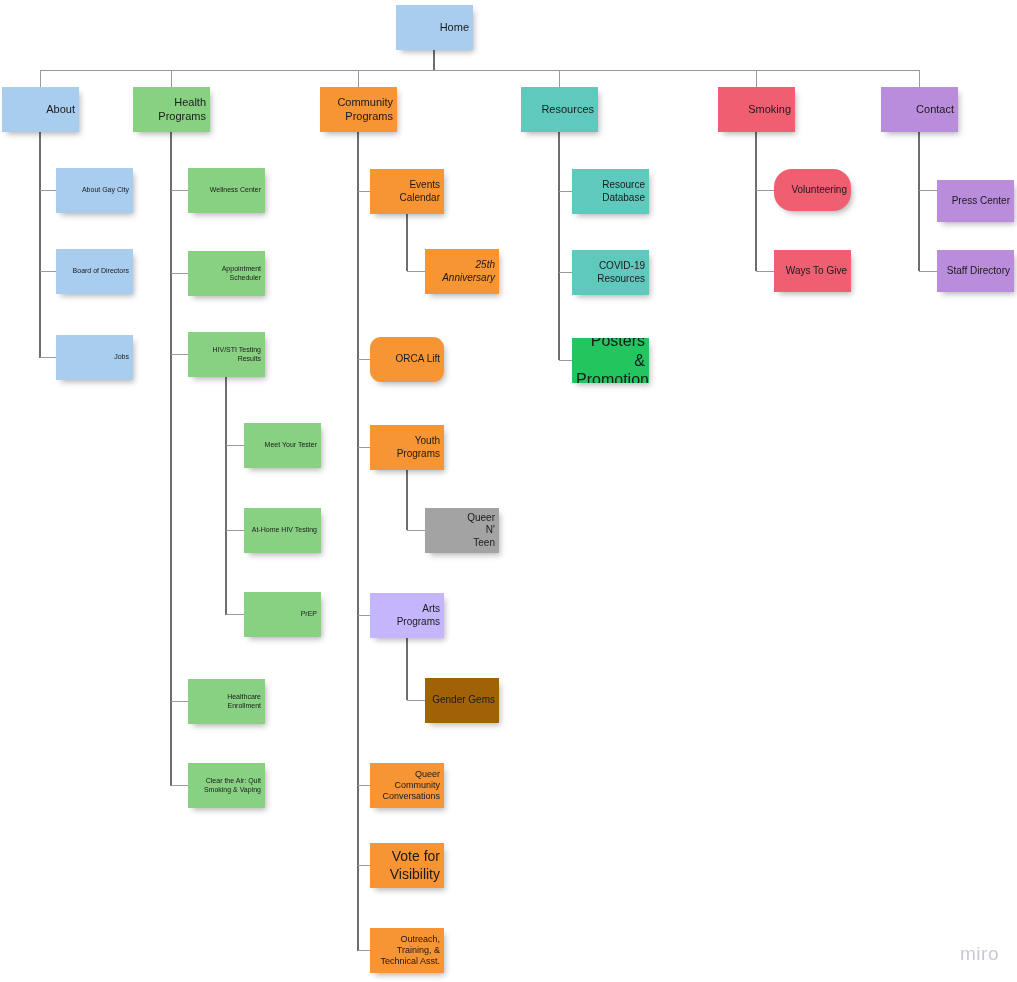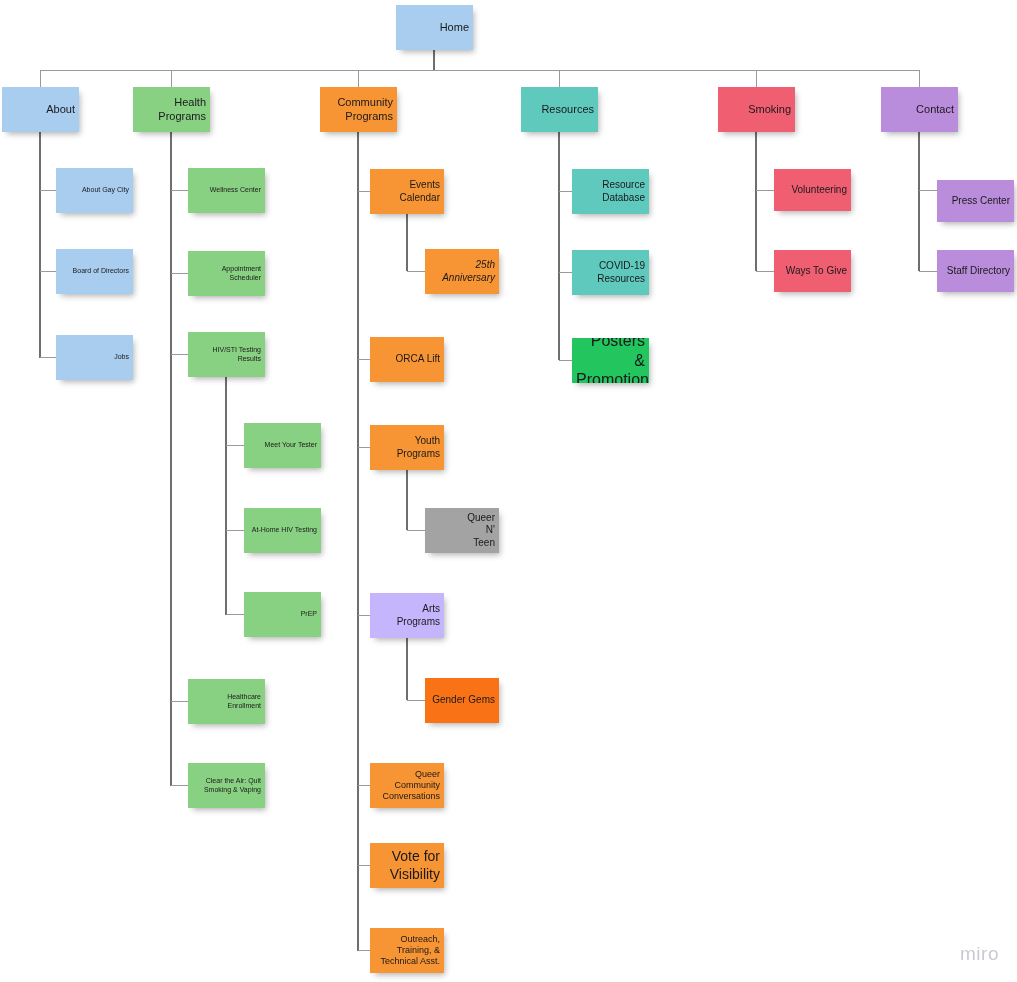--- a/index.html
+++ b/index.html
@@ -127,41 +127,41 @@
     <div class="node" style="left: 244px; top: 508px; width: 77px; height: 45px; background: rgb(137, 209, 130); font-size: 7px;"><span>At-Home HIV Testing</span></div>
     <div class="node" style="left: 244px; top: 592px; width: 77px; height: 45px; background: rgb(137, 209, 130); font-size: 7px;"><span>PrEP</span></div>
     <div class="node" style="left: 188px; top: 679px; width: 77px; height: 45px; background: rgb(137, 209, 130); font-size: 7px;"><span>Healthcare
 Enrollment</span></div>
     <div class="node" style="left: 188px; top: 763px; width: 77px; height: 45px; background: rgb(137, 209, 130); font-size: 7px;"><span>Clear the Air: Quit
 Smoking &amp; Vaping</span></div>
     <div class="node" style="left: 370px; top: 169px; width: 74px; height: 45px; background: rgb(247, 148, 52); font-size: 10px;"><span>Events
 Calendar</span></div>
     <div class="node" style="left: 425px; top: 249px; width: 74px; height: 45px; background: rgb(247, 148, 52); font-size: 10px; font-style: italic;"><span>25th
 Anniversary</span></div>
-    <div class="node" style="left: 370px; top: 337px; width: 74px; height: 45px; background: rgb(247, 148, 52); font-size: 10px;"><span>ORCA Lift</span></div>
+    <div class="node" style="left: 370px; top: 337px; width: 74px; height: 45px; background: rgb(247, 148, 52); font-size: 10px; border-radius: 11px;"><span>ORCA Lift</span></div>
     <div class="node" style="left: 370px; top: 425px; width: 74px; height: 45px; background: rgb(247, 148, 52); font-size: 10px;"><span>Youth
 Programs</span></div>
     <div class="node" style="left: 425px; top: 508px; width: 74px; height: 45px; background: #a3a3a3; font-size: 10px; padding-left: 35px;"><span>Queer N'
 Teen</span></div>
     <div class="node" style="left: 370px; top: 593px; width: 74px; height: 45px; background: #c4b5fd; font-size: 10px;"><span>Arts
 Programs</span></div>
-    <div class="node" style="left: 425px; top: 678px; width: 74px; height: 45px; background: #f97316; font-size: 10px;"><span>Gender Gems</span></div>
+    <div class="node" style="left: 425px; top: 678px; width: 74px; height: 45px; background: #a16207; font-size: 10px;"><span>Gender Gems</span></div>
     <div class="node" style="left: 370px; top: 763px; width: 74px; height: 45px; background: rgb(247, 148, 52); font-size: 9px;"><span>Queer
 Community
 Conversations</span></div>
     <div class="node" style="left: 370px; top: 843px; width: 74px; height: 45px; background: rgb(247, 148, 52); font-size: 14px;"><span>Vote for
 Visibility</span></div>
     <div class="node" style="left: 370px; top: 928px; width: 74px; height: 45px; background: rgb(247, 148, 52); font-size: 9px;"><span>Outreach,
 Training, &amp;
 Technical Asst.</span></div>
     <div class="node" style="left: 572px; top: 169px; width: 77px; height: 45px; background: rgb(95, 201, 189); font-size: 10px;"><span>Resource
 Database</span></div>
     <div class="node" style="left: 572px; top: 250px; width: 77px; height: 45px; background: rgb(95, 201, 189); font-size: 10px;"><span>COVID-19
 Resources</span></div>
     <div class="node" style="left: 572px; top: 338px; width: 77px; height: 45px; background: #22c55e; font-size: 16px;"><span>Posters &amp;
 Promotions</span></div>
-    <div class="node" style="left: 774px; top: 169px; width: 77px; height: 42px; background: rgb(239, 95, 113); font-size: 10px;"><span>Volunteering</span></div>
+    <div class="node" style="left: 774px; top: 169px; width: 77px; height: 42px; background: rgb(239, 95, 113); font-size: 10px; border-radius: 18px;"><span>Volunteering</span></div>
     <div class="node" style="left: 774px; top: 250px; width: 77px; height: 42px; background: rgb(239, 95, 113); font-size: 10px;"><span>Ways To Give</span></div>
     <div class="node" style="left: 937px; top: 169px; width: 77px; height: 42px; background: rgb(185, 141, 219); font-size: 10px; margin-top: 11px;"><span>Press Center</span></div>
     <div class="node" style="left: 937px; top: 250px; width: 77px; height: 42px; background: rgb(185, 141, 219); font-size: 10px;"><span>Staff Directory</span></div>
   </div>
 
 <div class="watermark" style="left: 960px; top: 943px; color: rgb(201, 201, 212);">miro</div>
 
 </body></html>

